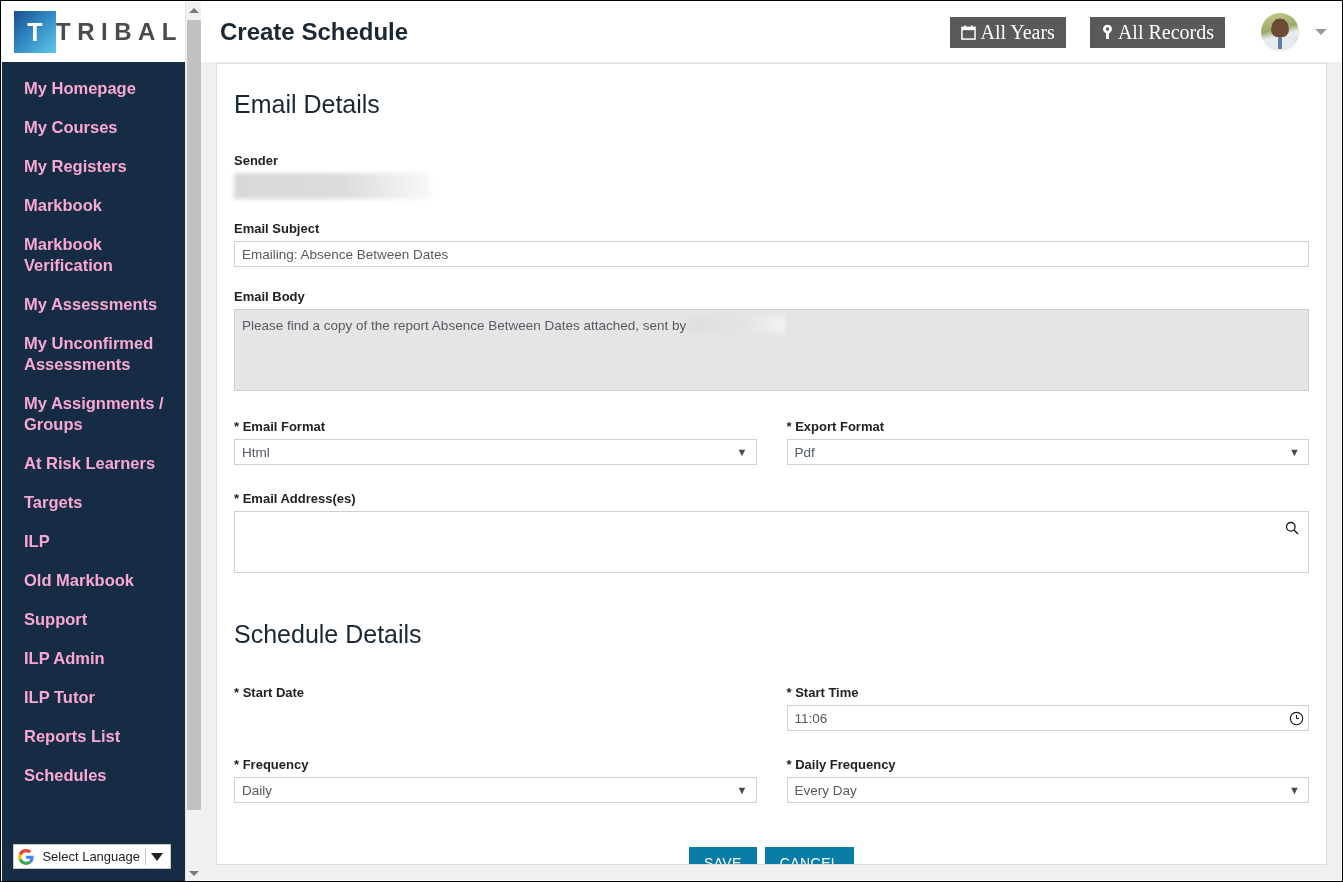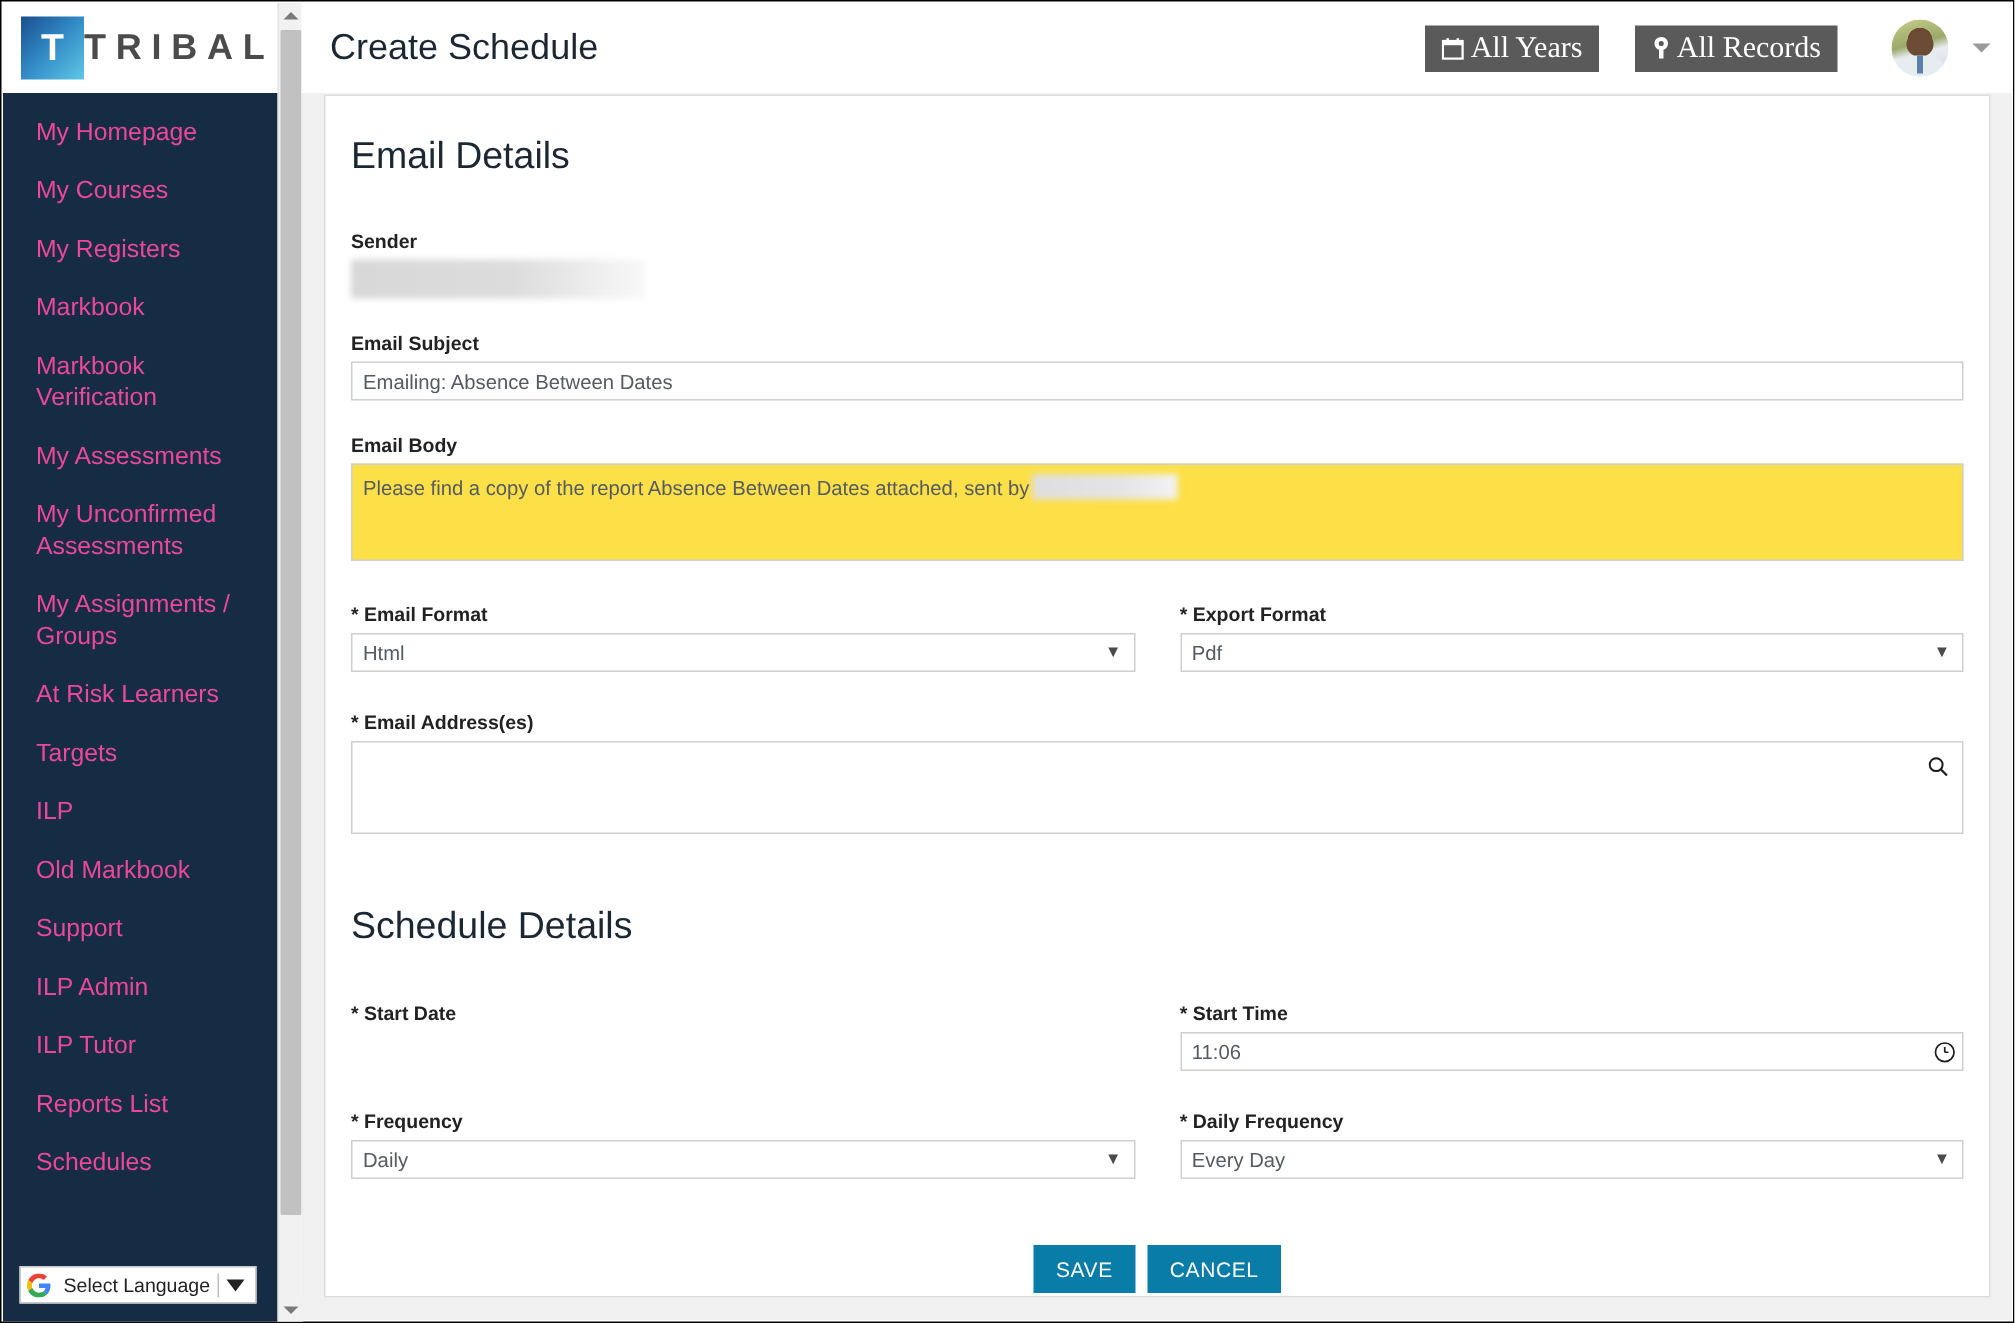--- a/index.html
+++ b/index.html
@@ -51,26 +51,27 @@
     font-size: 24px;
     font-weight: bold;
     letter-spacing: 6.5px;
     color: #4b4b4b;
   }
   #nav {
     padding-top: 7px;
   }
   .nav-item {
     display: block;
-    color: #ec4899;
+    color: #f9a8d4;
     font-size: 16.5px;
     line-height: 21px;
     padding: 9px 14px 9px 22px;
     cursor: pointer;
     white-space: normal;
+    font-weight: bold;
   }
 
   
   #sb-scroll {
     position: absolute;
     left: 184px; top: 1px;
     width: 16px; height: 880px;
     background: #f1f1f1;
     border-left: 1px solid #e3e3e3;
   }
@@ -134,21 +135,21 @@
     position: absolute;
     left: 200px; top: 1px;
     right: 1px; height: 60px;
     background: #ffffff;
     display: flex;
     align-items: center;
   }
   #page-title {
     font-size: 24px;
     color: #1b2733;
-    font-weight: normal;
+    font-weight: bold;
     margin-left: 19px;
     flex: 1 1 auto;
   }
   .hdr-btn {
     height: 31px;
     background: #5a5a5a;
     color: #ffffff;
     font-size: 20px;
     border: none;
     display: inline-flex;
@@ -252,23 +253,23 @@
     border: 1px solid #cfcfcf;
     background: #ffffff;
     font-size: 13.5px;
     color: #555b62;
     padding: 0 7px;
     font-family: "Liberation Sans", sans-serif;
     outline: none;
   }
   .txt-area {
     width: 100%;
-    height: 65px;
+    height: 82px;
     border: 1px solid #cfcfcf;
-    background: #fde047;
+    background: #e5e5e5;
     font-size: 13.5px;
     color: #555b62;
     padding: 6px 7px;
     line-height: 18px;
     font-family: "Liberation Sans", sans-serif;
     resize: none;
     outline: none;
   }
 
   .row2 { display: flex; gap: 30px; }

